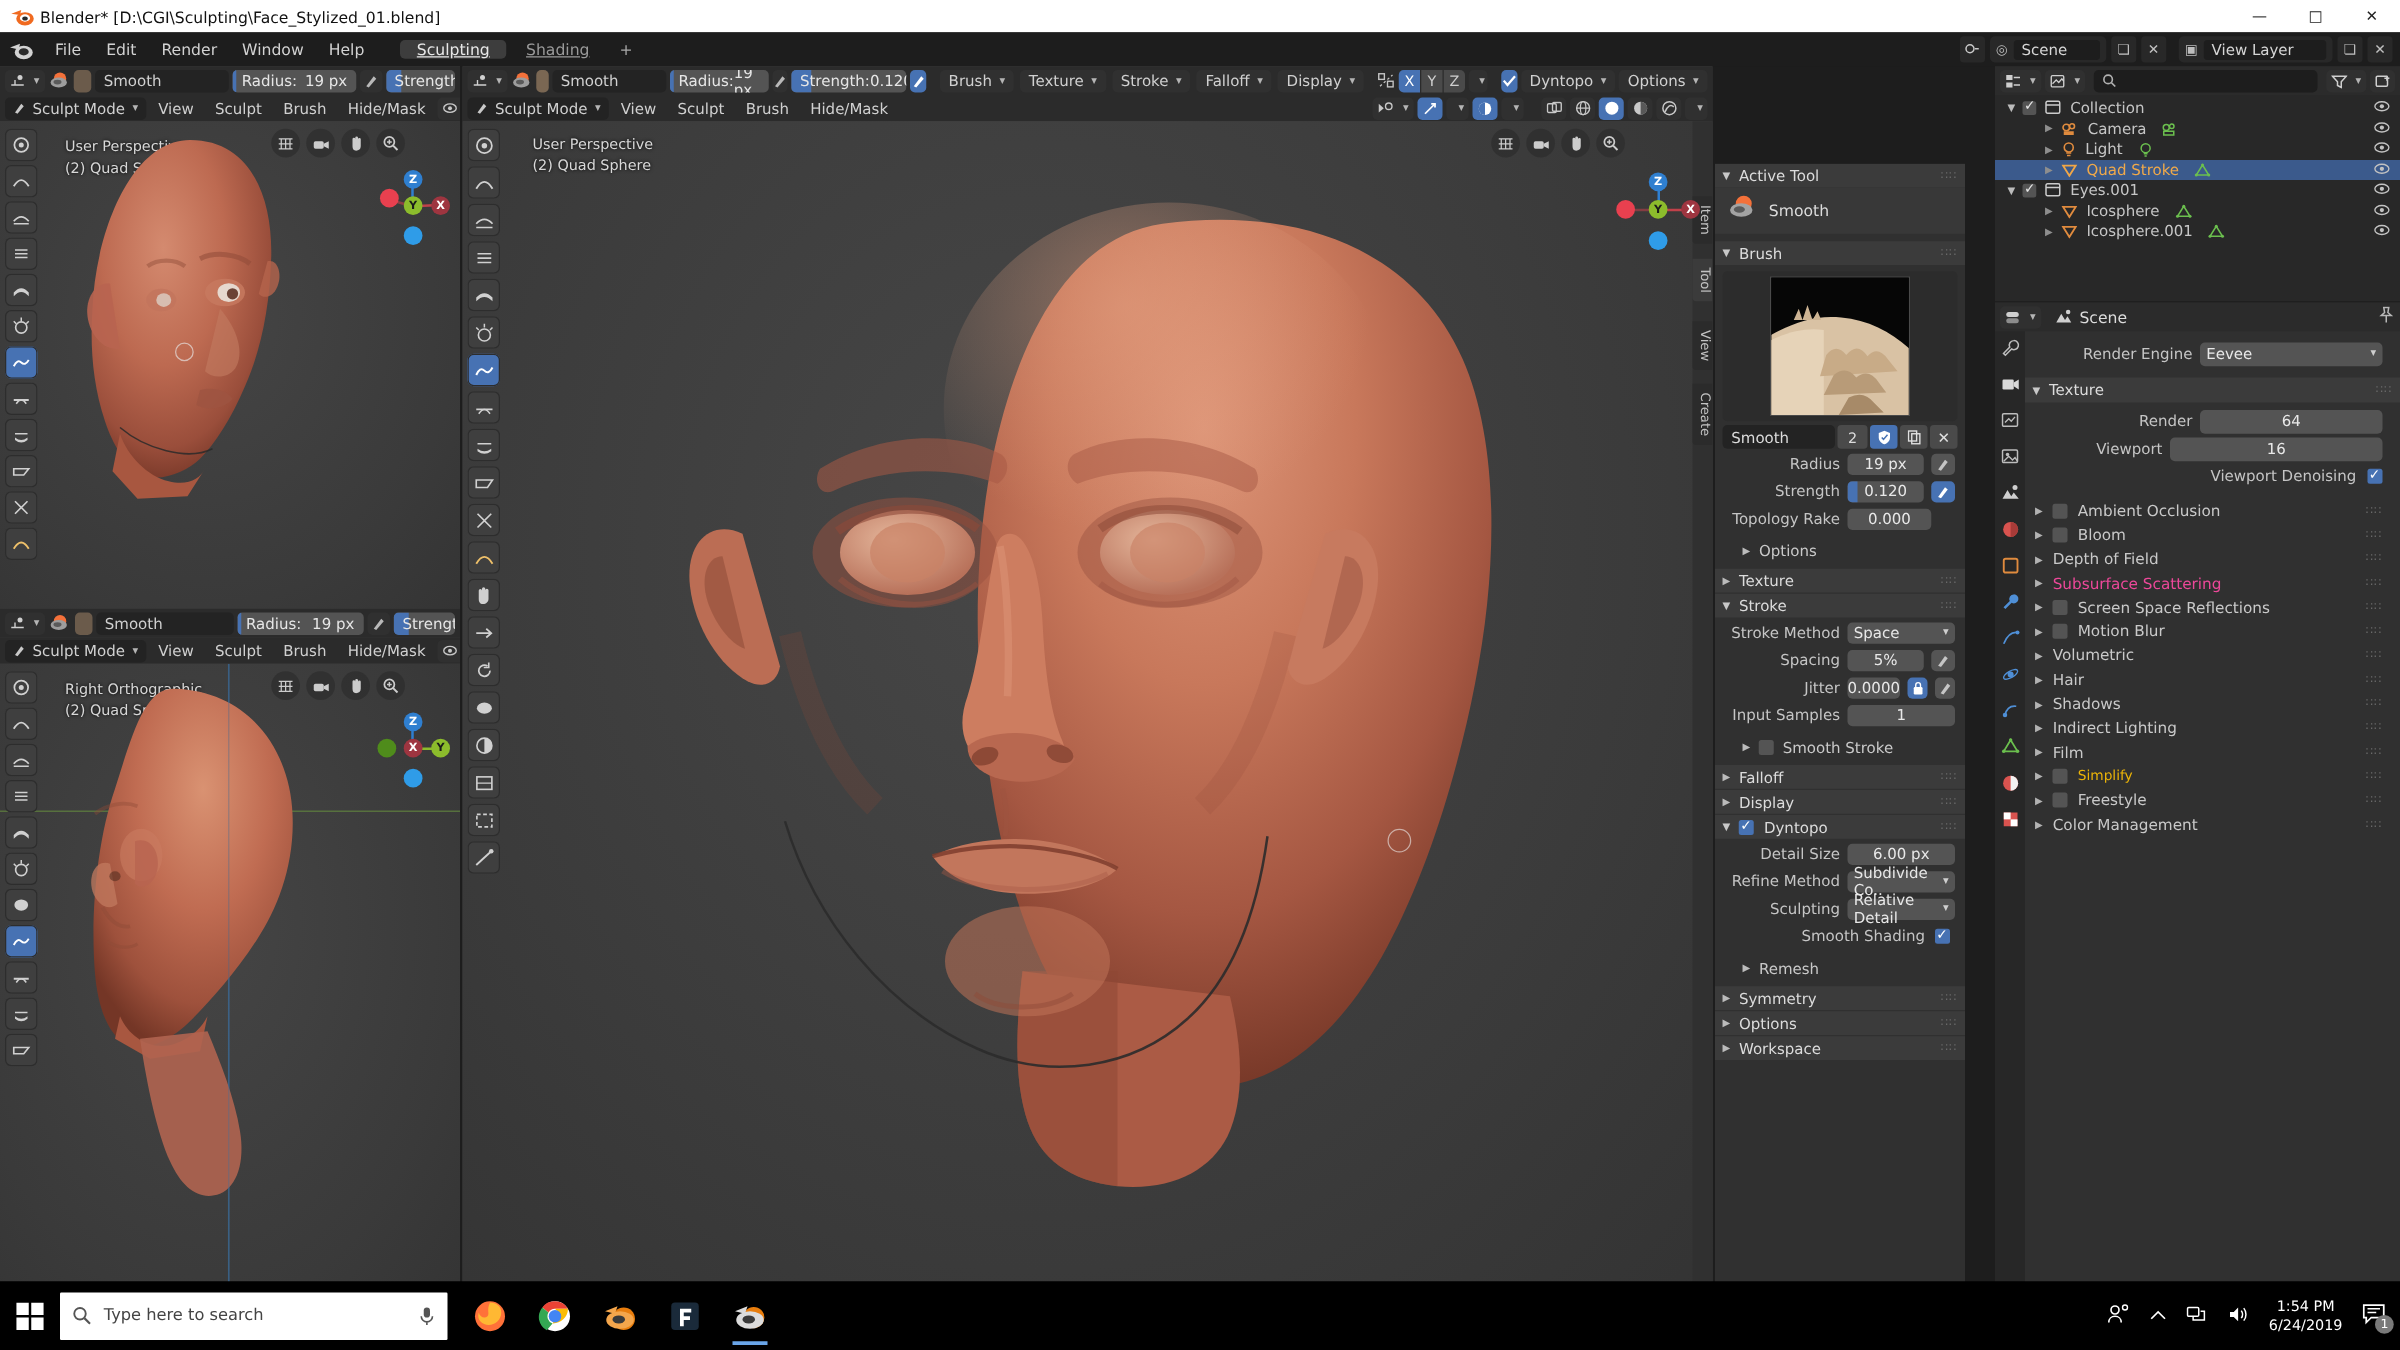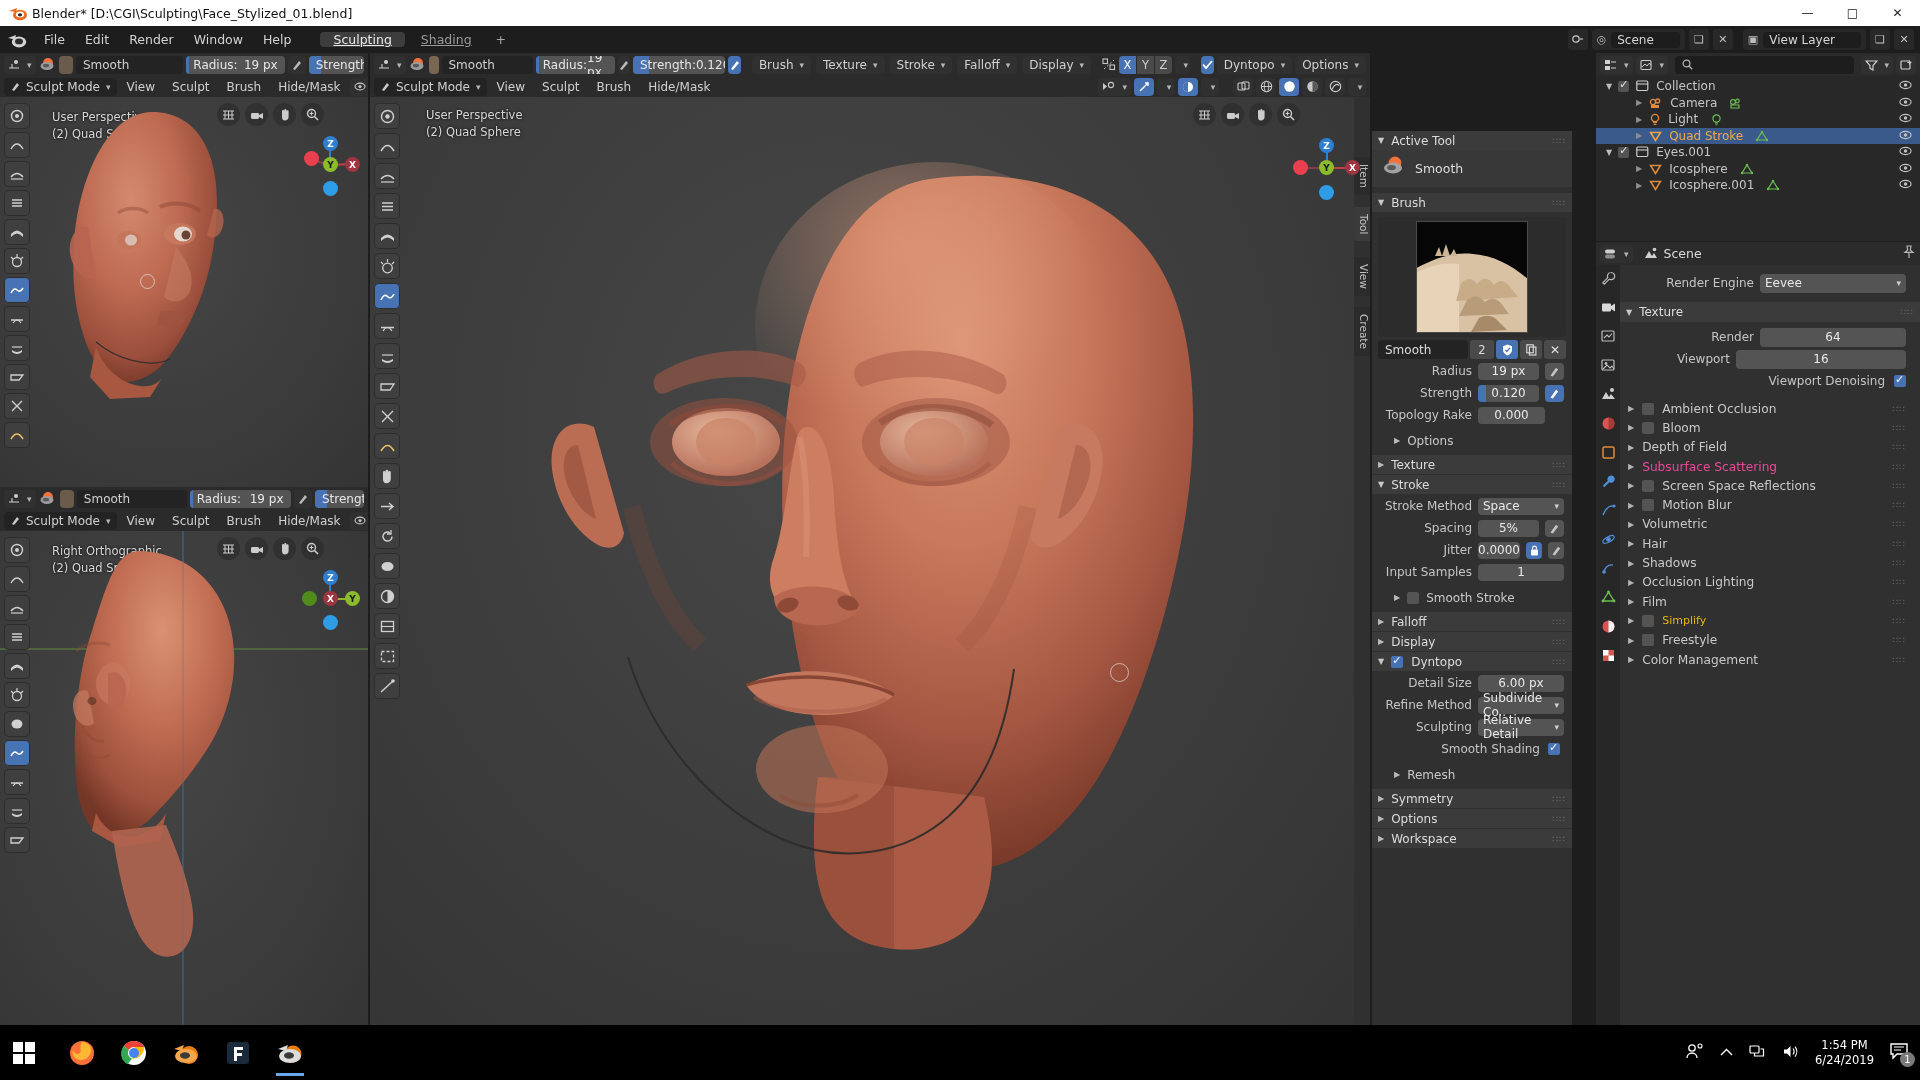--- a/index.html
+++ b/index.html
@@ -1498,21 +1498,21 @@
             <span style="font-size:12.2px;color:#c9c9c9">Hair</span>
             <span style="margin-left:auto;color:#6e6e6e;font-size:9px;letter-spacing:1px">∷∷</span>
           </div>
           <div style="display: flex; align-items: center; height: 19.3px; padding: 0px 14px 0px 8px; gap: 8px;">
             <span style="font-size:8px;color:#b2b2b2">▶</span>
             <span style="font-size:12.2px;color:#c9c9c9">Shadows</span>
             <span style="margin-left:auto;color:#6e6e6e;font-size:9px;letter-spacing:1px">∷∷</span>
           </div>
           <div style="display: flex; align-items: center; height: 19.3px; padding: 0px 14px 0px 8px; gap: 8px;">
             <span style="font-size:8px;color:#b2b2b2">▶</span>
-            <span style="font-size:12.2px;color:#c9c9c9">Occlusion Lighting</span>
+            <span style="font-size:12.2px;color:#c9c9c9">Indirect Lighting</span>
             <span style="margin-left:auto;color:#6e6e6e;font-size:9px;letter-spacing:1px">∷∷</span>
           </div>
           <div style="display: flex; align-items: center; height: 19.3px; padding: 0px 14px 0px 8px; gap: 8px;">
             <span style="font-size:8px;color:#b2b2b2">▶</span>
             <span style="font-size:12.2px;color:#c9c9c9">Film</span>
             <span style="margin-left:auto;color:#6e6e6e;font-size:9px;letter-spacing:1px">∷∷</span>
           </div>
           <div style="display: flex; align-items: center; height: 19.3px; padding: 0px 14px 0px 8px; gap: 8px;">
             <span style="font-size:8px;color:#b2b2b2">▶</span>
             <span class="cb"></span>
@@ -1565,20 +1565,31 @@
 
 <div class="taskbar">
   <span class="tb-start">
     <svg width="22" height="22" viewBox="0 0 22 22">
         <rect x="0" y="0" width="10" height="10" fill="#fff"></rect>
         <rect x="12" y="0" width="10" height="10" fill="#fff"></rect>
         <rect x="0" y="12" width="10" height="10" fill="#fff"></rect>
         <rect x="12" y="12" width="10" height="10" fill="#fff"></rect>
       </svg>
   </span>
+  <div class="tb-search">
+    <svg width="15" height="15" viewBox="0 0 15 15">
+        <circle cx="6" cy="6" r="4.6" fill="none" stroke="#555" stroke-width="1.5"></circle>
+        <path d="M9.5 9.5 L14 14" stroke="#555" stroke-width="1.7"></path>
+      </svg>
+    <span style="flex:1">Type here to search</span>
+    <svg width="13" height="16" viewBox="0 0 13 16">
+        <rect x="4" y="1" width="5" height="8" rx="2.5" fill="#555"></rect>
+        <path d="M2 8a4.5 4.5 0 0 0 9 0M6.5 12.5V15" stroke="#555" stroke-width="1.3" fill="none"></path>
+      </svg>
+  </div>
   <div class="tb-apps">
     <span class="tb-app">
       <svg width="28" height="28" viewBox="0 0 28 28">
           <circle cx="14" cy="14" r="12" fill="#ff7139"></circle>
           <path d="M14 3c5 0 9 3 9 8 0 6-5 10-10 10S3 17 5 11c1 4 5 5 7 3 2-2-1-5 2-11z" fill="#ffb833"></path>
         </svg>
     </span>
     <span class="tb-app">
       <svg width="28" height="28" viewBox="0 0 28 28">
           <circle cx="14" cy="14" r="12" fill="#fff"></circle>

